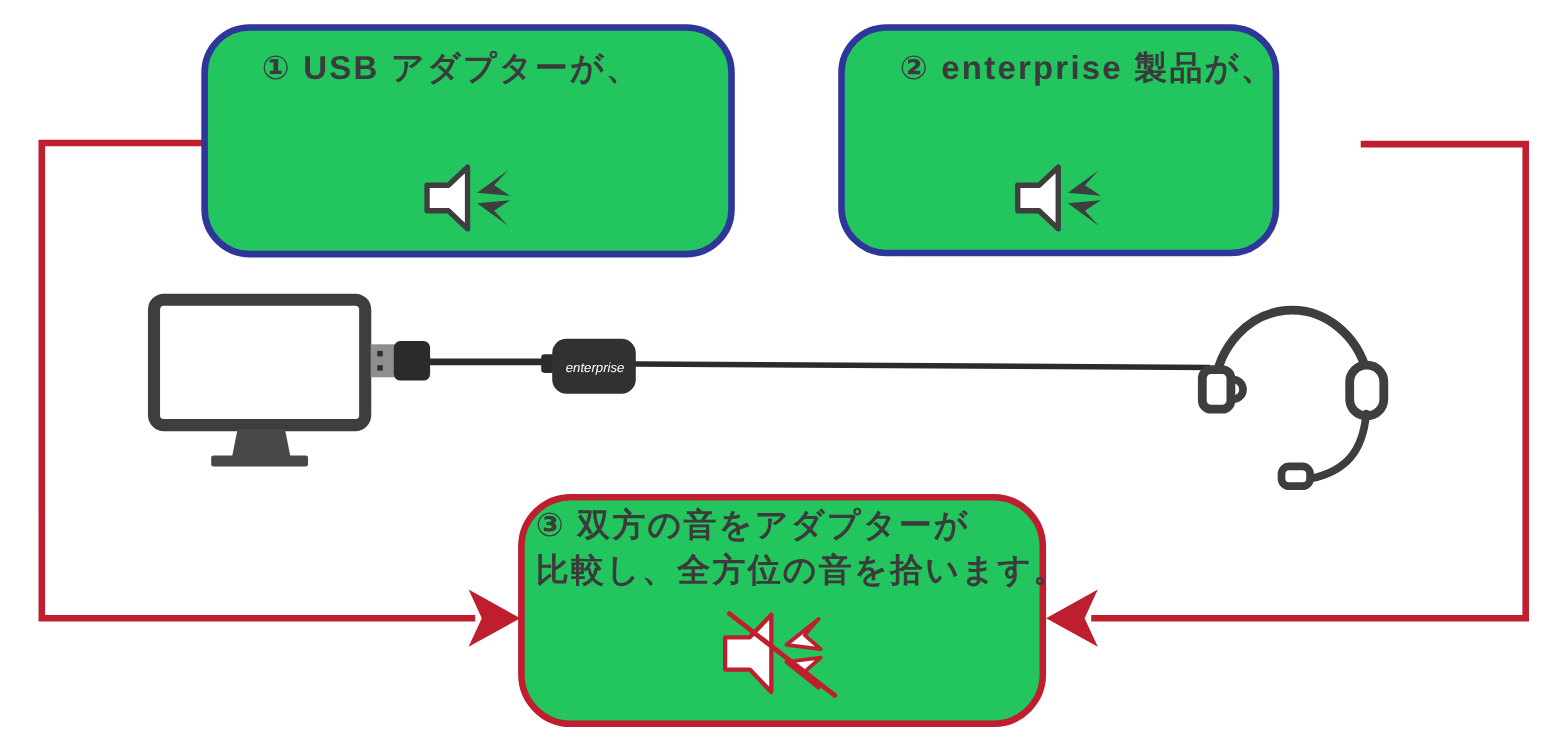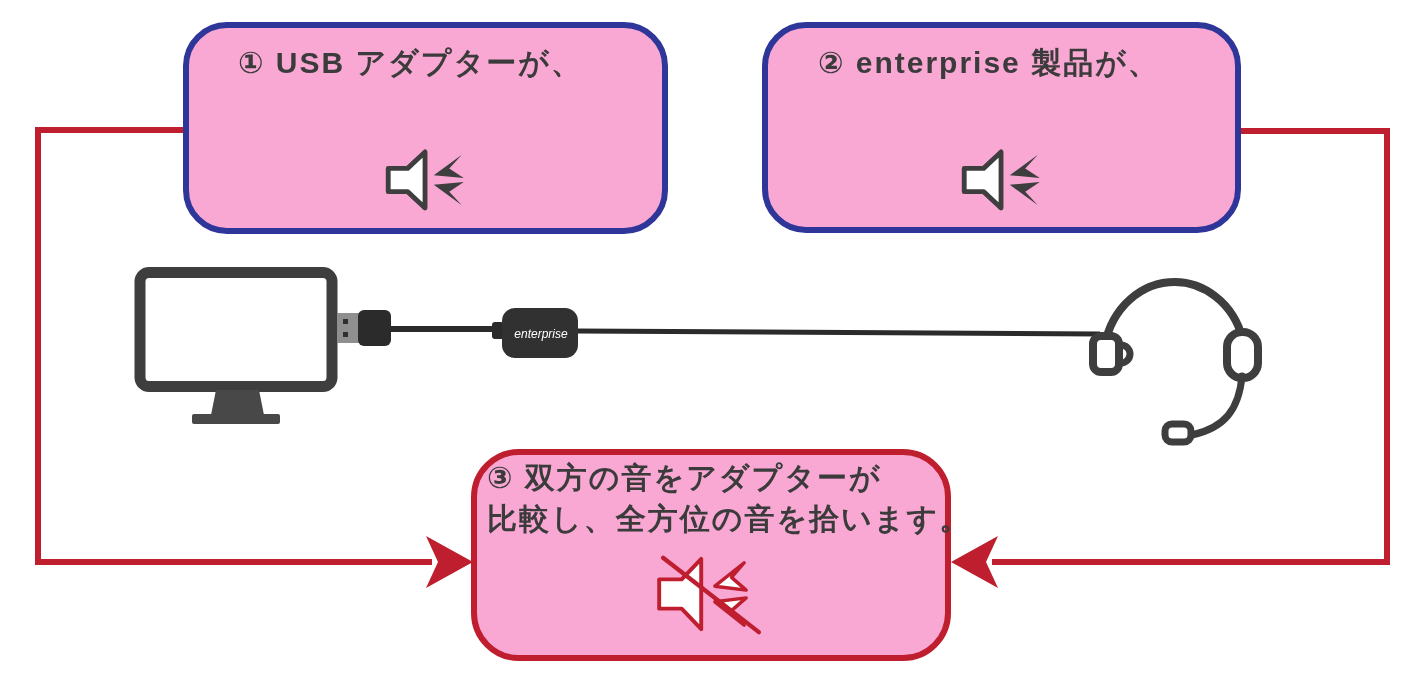--- a/index.html
+++ b/index.html
@@ -3,28 +3,28 @@
 <meta charset="utf-8">
 <style>
   html, body { margin:0; padding:0; background:#ffffff; }
   .canvas {
     position:relative; width:1425px; height:676px; background:#ffffff;
     font-family:"Liberation Sans","DejaVu Sans",sans-serif; overflow:hidden;
   }
   .scene { position:absolute; left:0; top:0; }
 
   .callout {
-    position:absolute; box-sizing:border-box; background:#f9a8d4;
+    position:absolute; box-sizing:border-box; background:#22c55e;
     border-radius:44px;
   }
   .callout.blue { border:6px solid #2f3699; }
   .callout.red  { border:6px solid #bf1e2e; border-radius:48px; }
 
   #c1 { left:183px; top:22px;  width:485px; height:212px; padding:14px 0 0 49px; }
-  #c2 { left:762px; top:22px;  width:479px; height:211px; padding:14px 0 0 50px; }
+  #c2 { left:762px; top:22px;  width:401px; height:211px; padding:14px 0 0 50px; }
   #c3 { left:471px; top:449px; width:480px; height:212px; padding:2px 0 0 10px; }
 
   .txt {
     font-size:30px; line-height:41px; font-weight:600; color:#3b3b3b;
     letter-spacing:2px; white-space:nowrap;
   }
 
   .icon-wrap { position:absolute; left:50%; }
   #c1 .icon-wrap, #c2 .icon-wrap { top:121px; margin-left:-41px; }
   #c3 .icon-wrap { top:96px; margin-left:-57px; }

